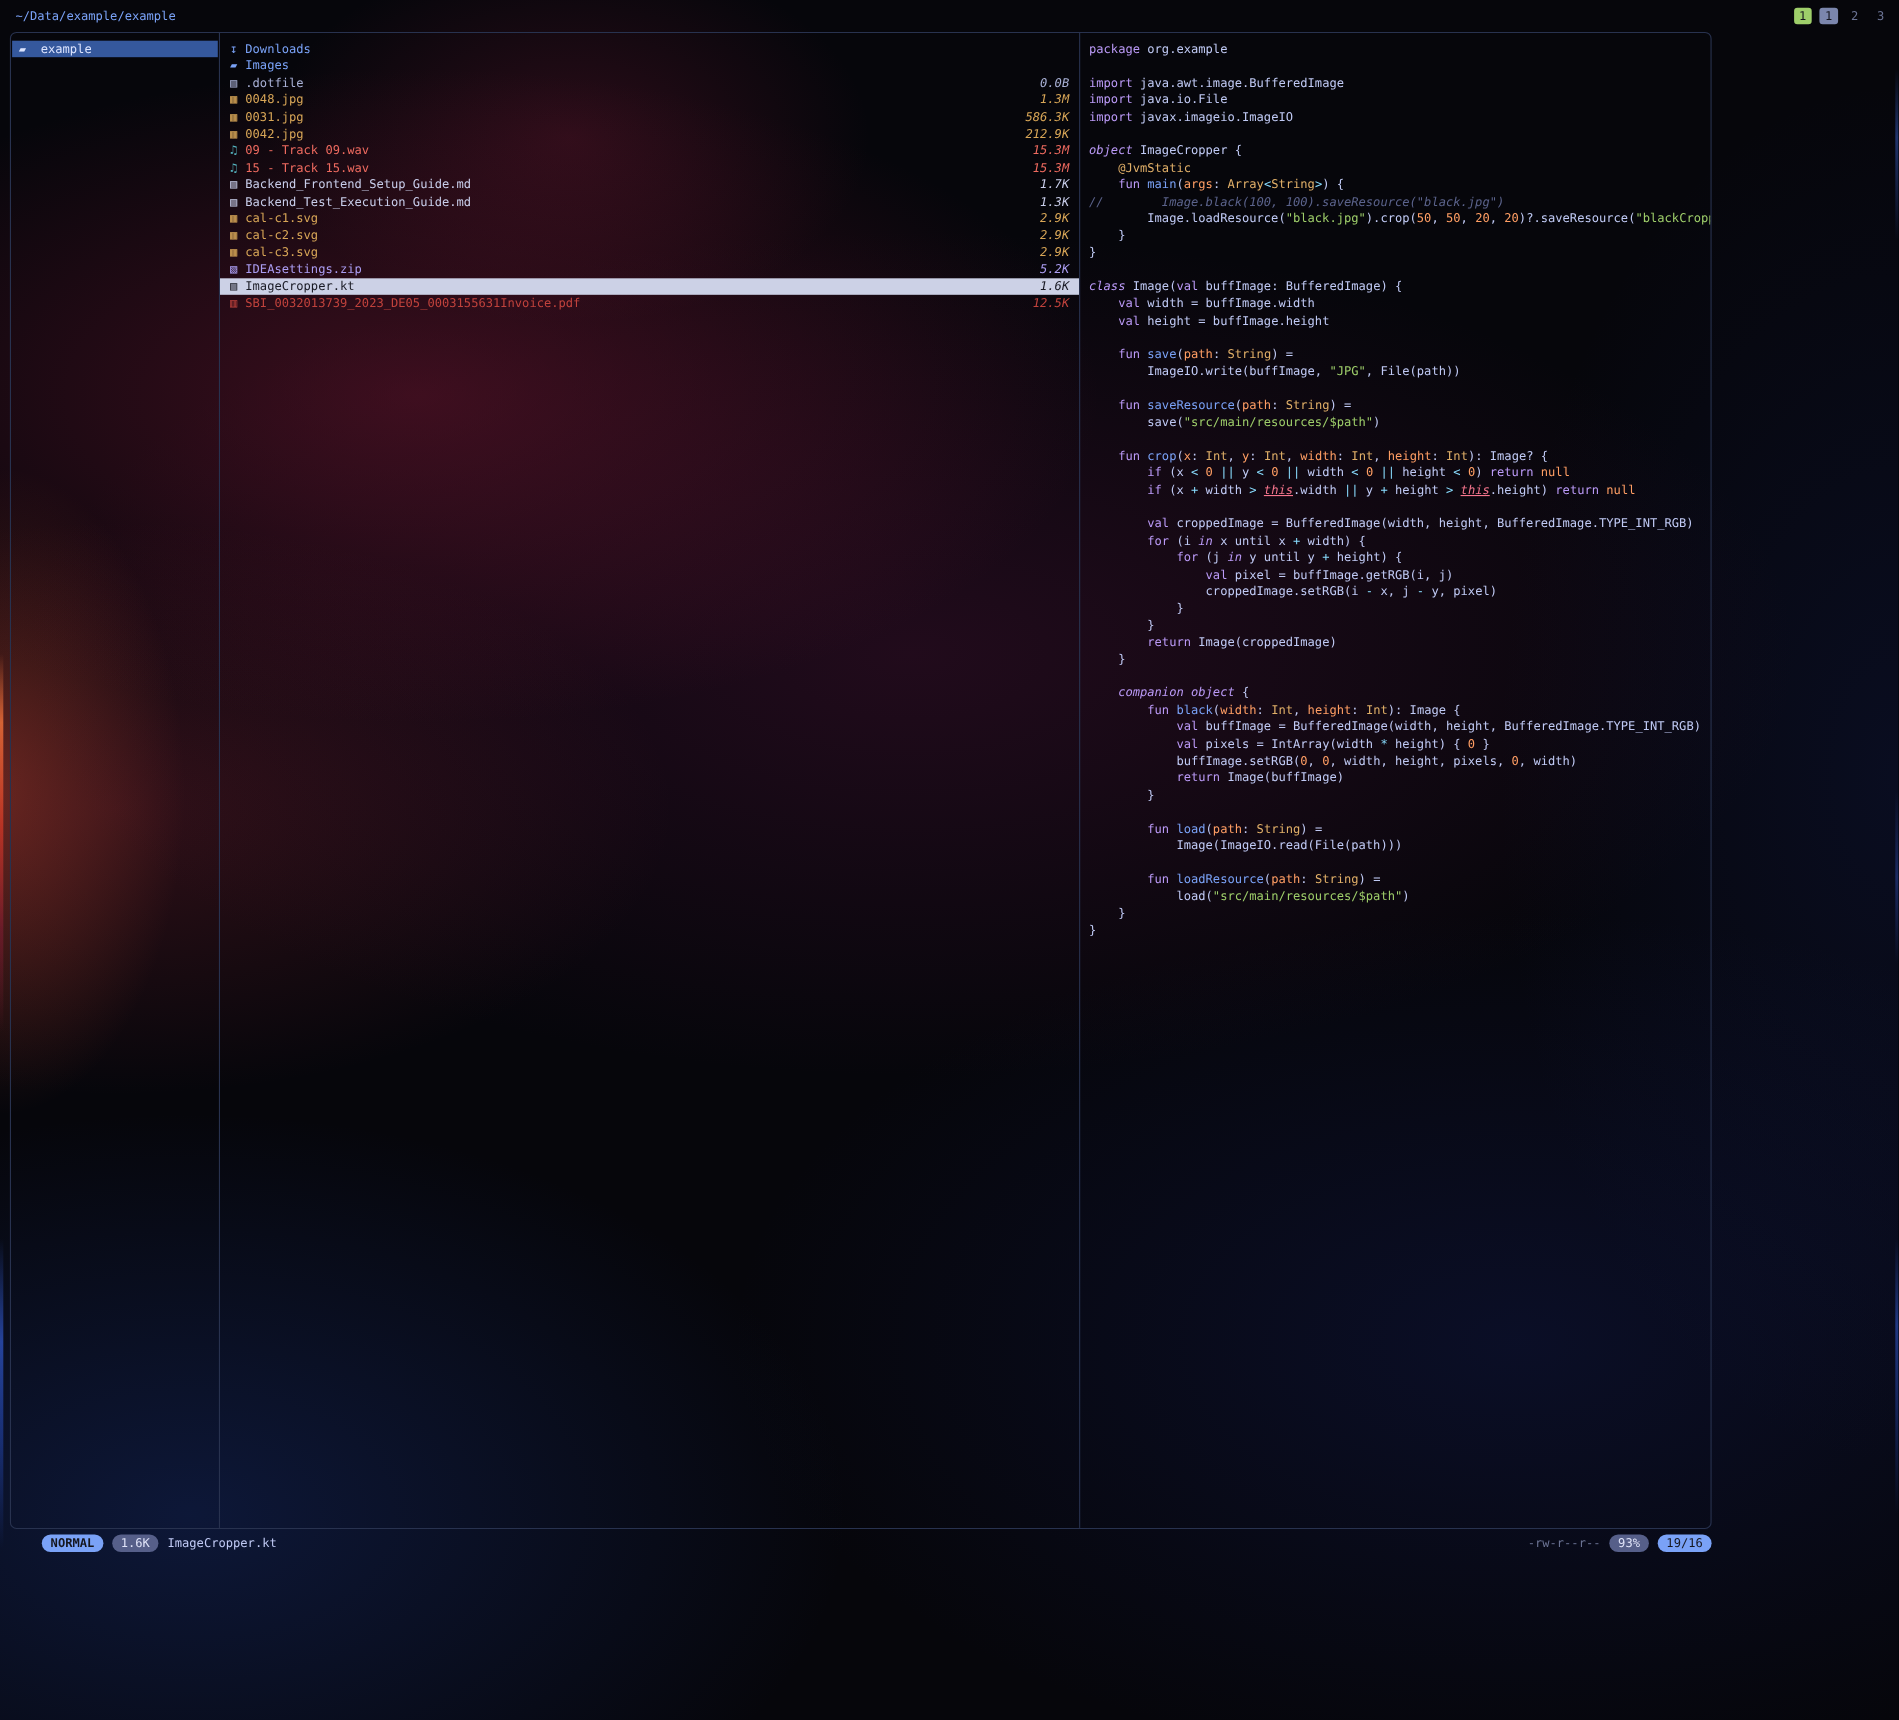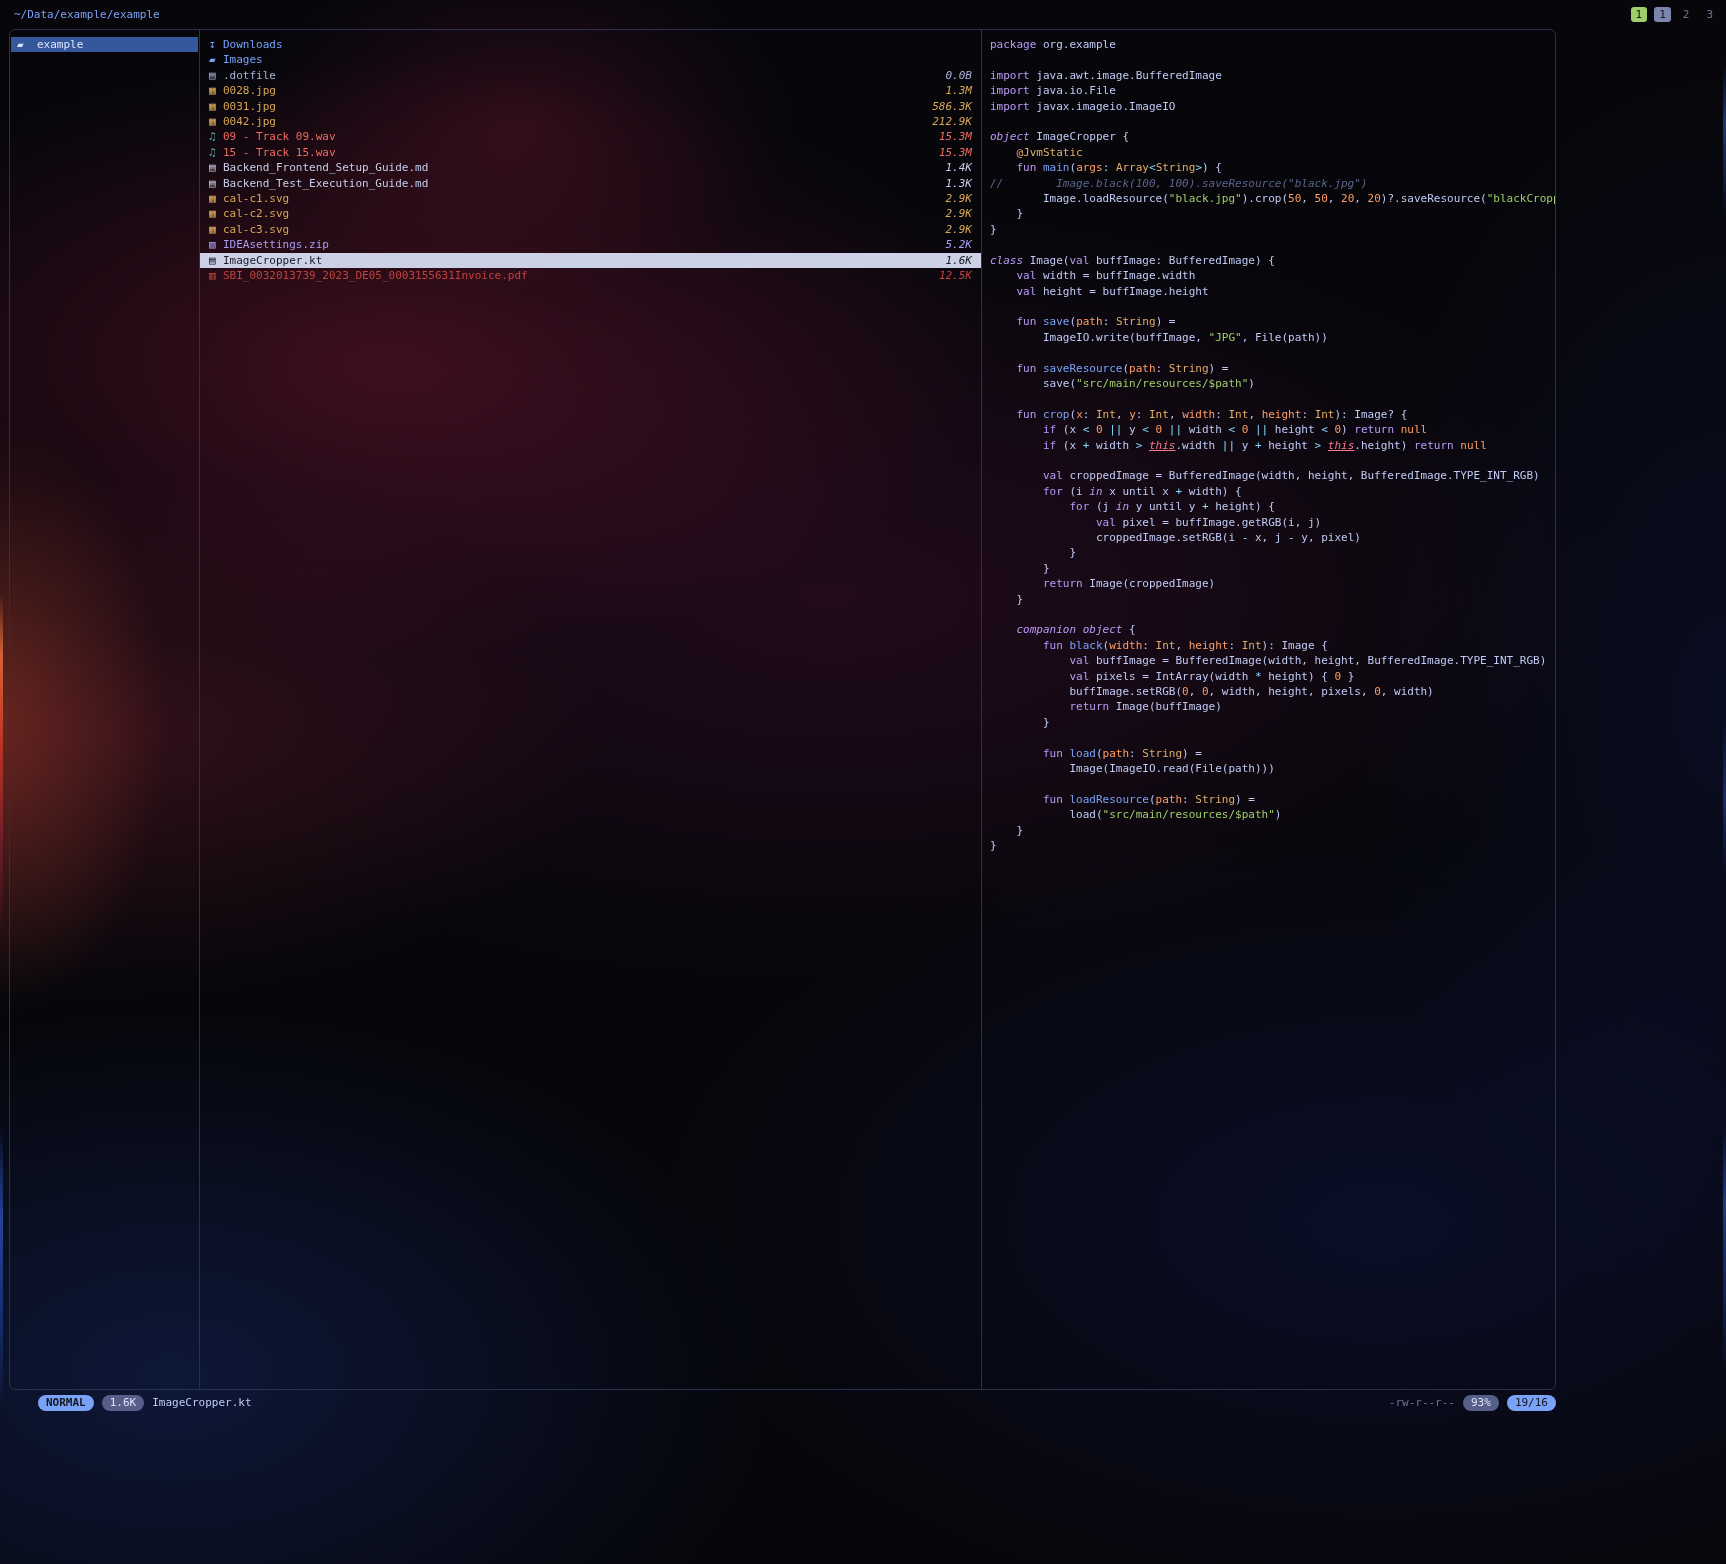--- a/index.html
+++ b/index.html
@@ -133,21 +133,21 @@
         <span class="fname">Images</span>
         <span class="fsize"></span>
       </div>
       <div class="file-row ft-file">
         <span class="ficon">▤</span>
         <span class="fname">.dotfile</span>
         <span class="fsize">0.0B</span>
       </div>
       <div class="file-row ft-image">
         <span class="ficon">▦</span>
-        <span class="fname">0028.jpg</span>
+        <span class="fname">0048.jpg</span>
         <span class="fsize">1.3M</span>
       </div>
       <div class="file-row ft-image">
         <span class="ficon">▦</span>
         <span class="fname">0031.jpg</span>
         <span class="fsize">586.3K</span>
       </div>
       <div class="file-row ft-image">
         <span class="ficon">▦</span>
         <span class="fname">0042.jpg</span>
@@ -159,21 +159,21 @@
         <span class="fsize">15.3M</span>
       </div>
       <div class="file-row ft-audio">
         <span class="ficon">♫</span>
         <span class="fname">15 - Track 15.wav</span>
         <span class="fsize">15.3M</span>
       </div>
       <div class="file-row ft-doc">
         <span class="ficon">▤</span>
         <span class="fname">Backend_Frontend_Setup_Guide.md</span>
-        <span class="fsize">1.4K</span>
+        <span class="fsize">1.7K</span>
       </div>
       <div class="file-row ft-doc">
         <span class="ficon">▤</span>
         <span class="fname">Backend_Test_Execution_Guide.md</span>
         <span class="fsize">1.3K</span>
       </div>
       <div class="file-row ft-image">
         <span class="ficon">▦</span>
         <span class="fname">cal-c1.svg</span>
         <span class="fsize">2.9K</span>

